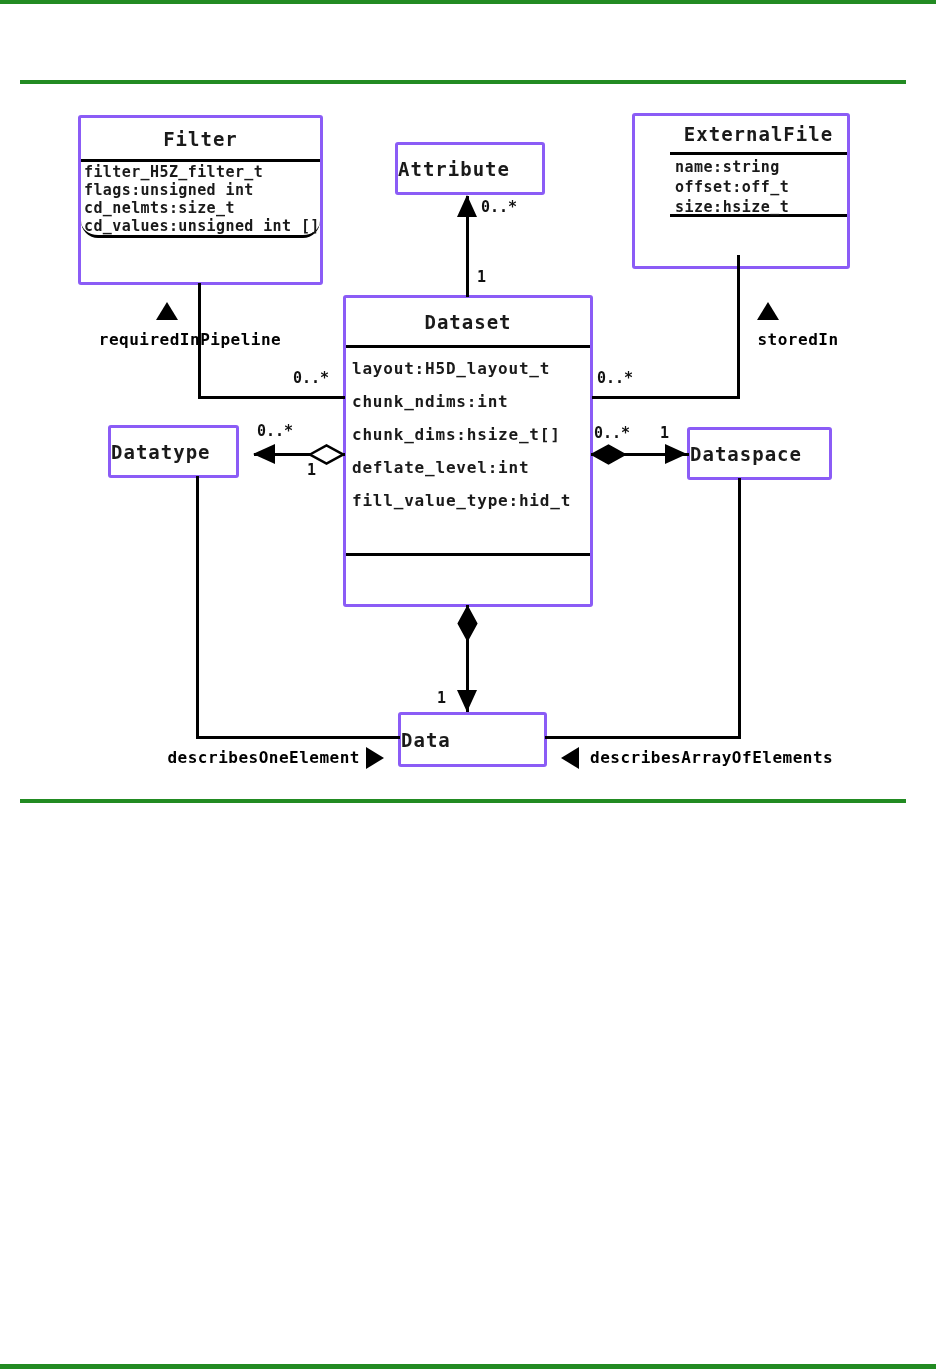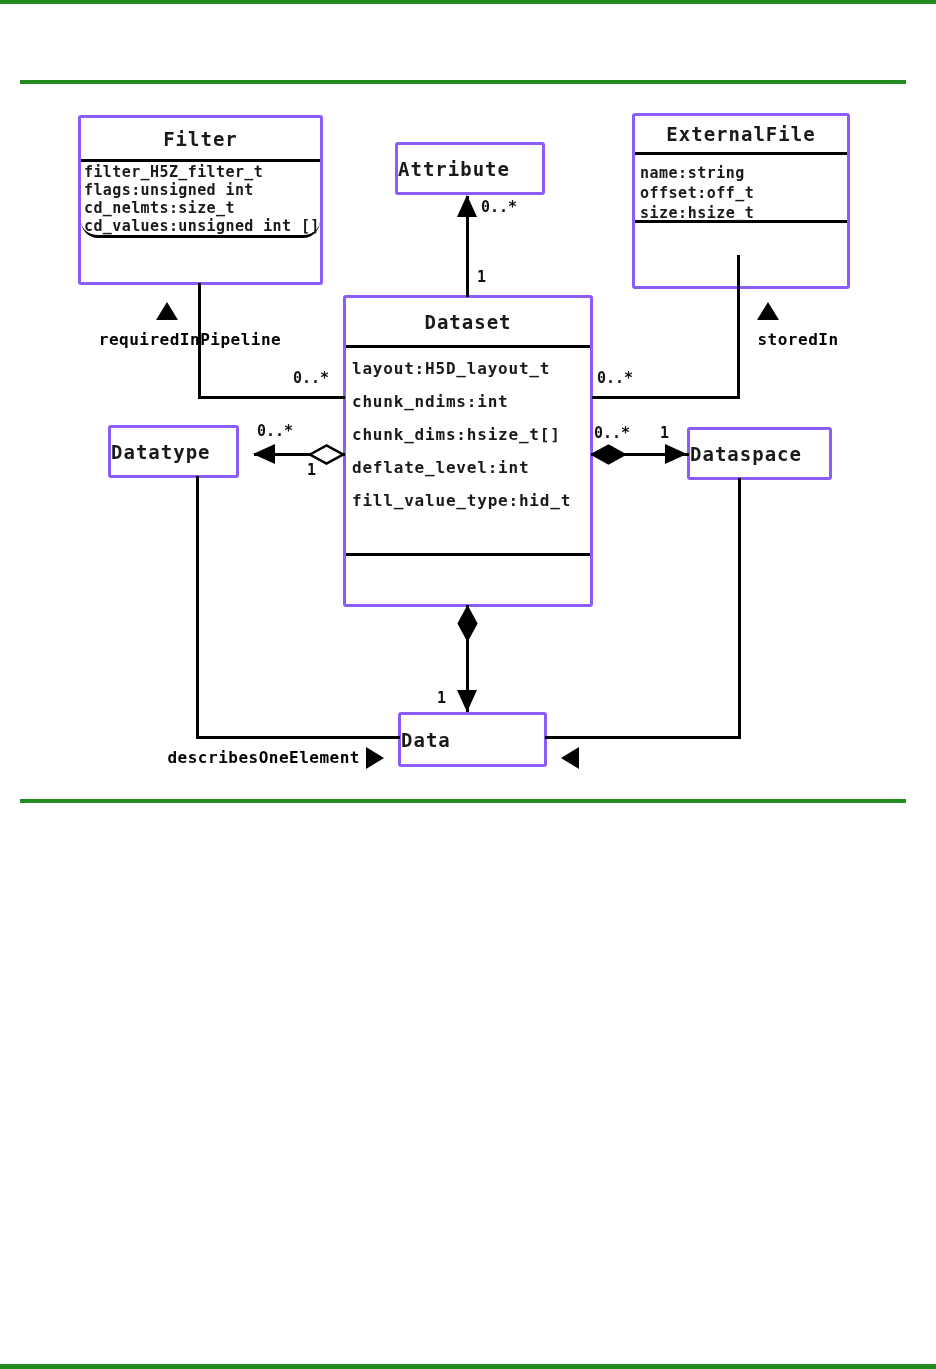--- a/index.html
+++ b/index.html
@@ -56,23 +56,23 @@
       <div class="attr">cd_nelmts:size_t</div>
       <div class="attr">cd_values:unsigned int []</div>
     </div>
     <div style="height:44px;"></div>
   </div>
 
   <div class="uml-box single" style="left:395px;top:142px;width:150px;height:53px;">
     <span>Attribute</span>
   </div>
 
-  <div class="uml-box" style="left:632px;top:113px;width:218px;height:176px;">
+  <div class="uml-box" style="left:632px;top:113px;width:218px;height:156px;padding-left:35px;">
     <div class="uml-title" style="height:39px;">ExternalFile</div>
-    <div class="uml-attrs attrs-md" style="height:62px;margin-top:6px;">
+    <div class="uml-attrs attrs-md" style="height:62px;">
       <div class="attr">name:string</div>
       <div class="attr">offset:off_t</div>
       <div class="attr">size:hsize_t</div>
     </div>
     <div style="height:37px;"></div>
   </div>
 
   <div class="uml-box" style="left:343px;top:295px;width:250px;height:312px;">
     <div class="uml-title" style="height:50px;">Dataset</div>
     <div class="uml-attrs attrs-lg" style="height:208px;">
@@ -144,14 +144,15 @@
   <div class="mult" style="left:437px;top:689px;">1</div>
 
   <div class="seg" style="left:196px;top:476px;width:3px;height:263px;"></div>
   <div class="seg" style="left:196px;top:736px;width:204px;height:3px;"></div>
   <div class="lbl" style="left:135px;top:747px;width:225px;text-align:right;">describesOneElement</div>
   <div class="tri lbl-right" style="left:366px;top:747px;"></div>
 
   <div class="seg" style="left:738px;top:478px;width:3px;height:261px;"></div>
   <div class="seg" style="left:545px;top:736px;width:196px;height:3px;"></div>
   <div class="tri lbl-left" style="left:561px;top:747px;"></div>
+  <div class="lbl" style="left:590px;top:747px;width:280px;text-align:left;">describesArrayOfElements</div>
 
 </div>
 
 </body></html>

